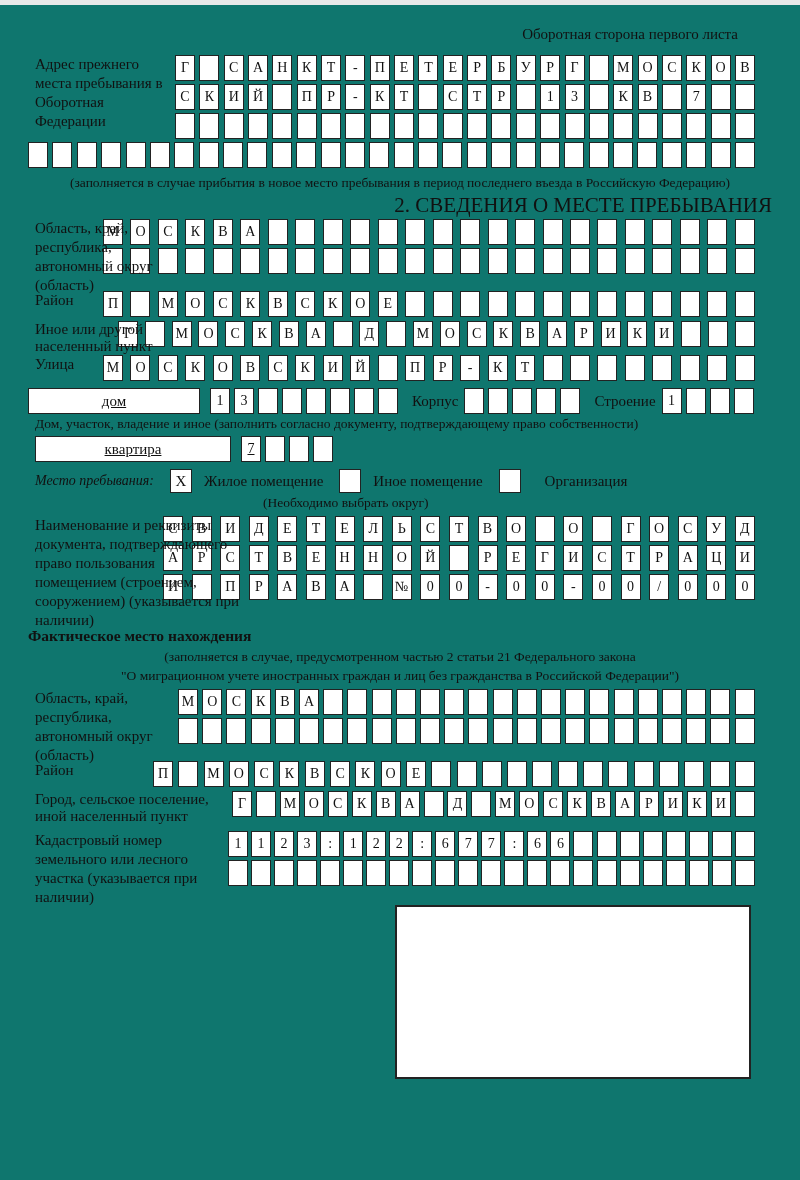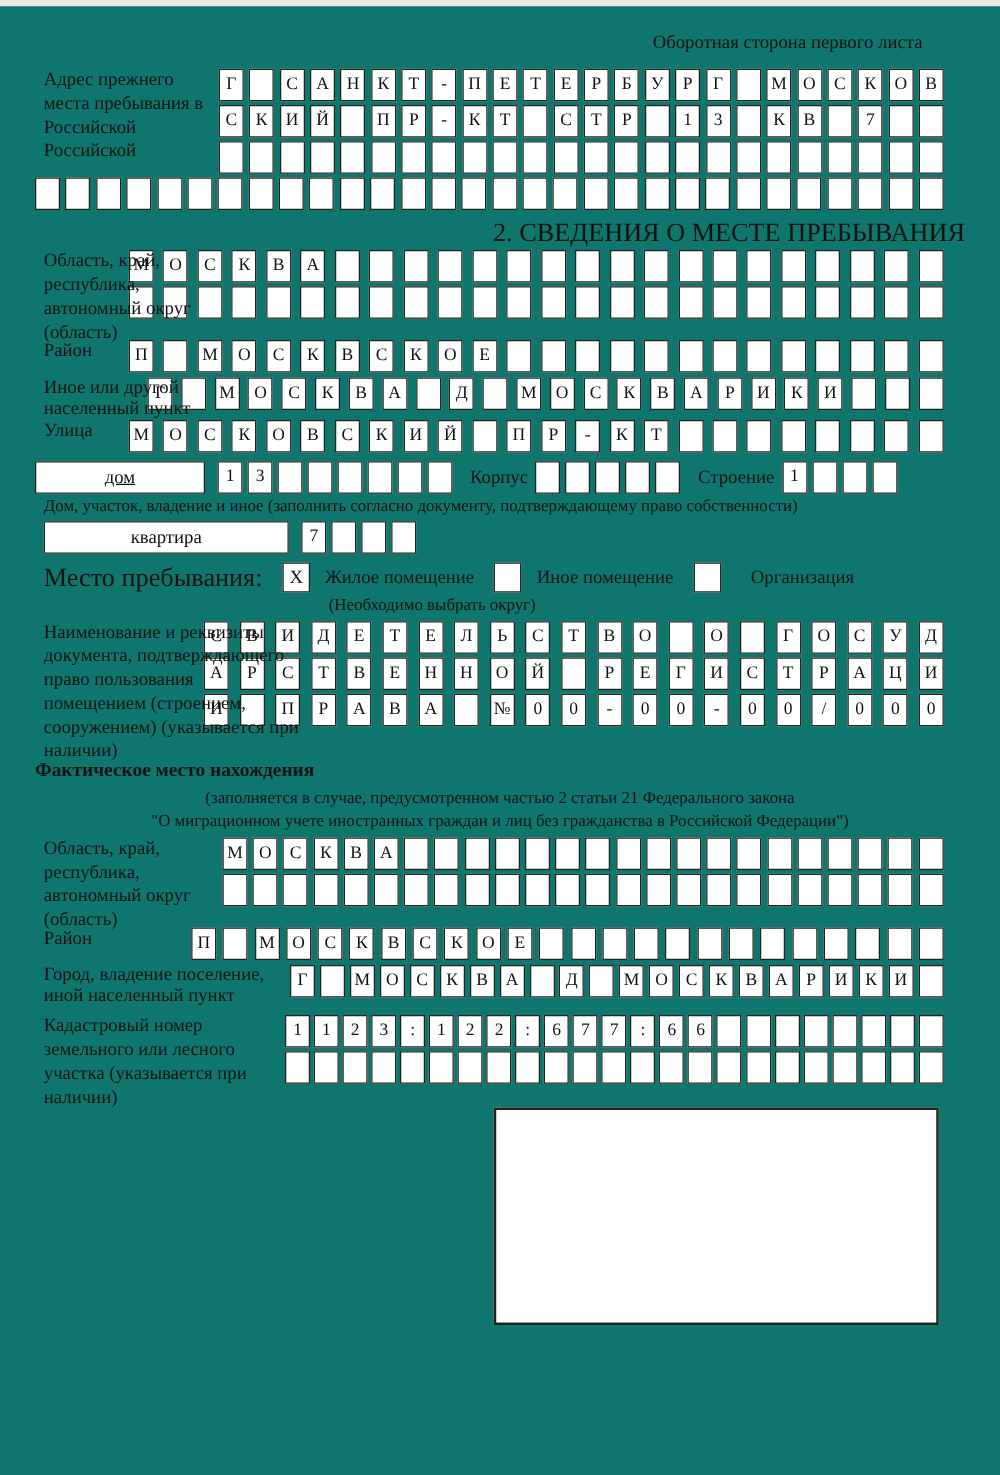--- a/index.html
+++ b/index.html
@@ -63,33 +63,33 @@
   .g-city .glabel, .g-fcity .glabel{line-height:17px;} .lbl-w125{width:125px;} .lbl-w70{width:110px;}
   .lbl-w135{width:135px;} .lbl-w205{width:205px;} .lbl-w140{width:140px;}
   .lbl-w190{width:190px;} .lbl-w175{width:175px;}
   
   .note{text-align:center;font-size:13.5px;line-height:16px;margin-top:3px;}
   .sec-title{text-align:right;font-weight:normal;font-size:21px;line-height:20px;margin-top:4px;}
   .fact-title{text-align:left;font-weight:bold;font-size:15.5px;line-height:20px;margin-top:6px;}
   .field-note{font-size:13.5px;line-height:16px;margin-top:2px;padding-left:7px;}
   
   .house-row{margin-top:3px;display:flex;align-items:center;}
-  .apt-row{margin-top:4px;display:flex;align-items:flex-start;}
+  .apt-row{margin-top:4px;display:flex;align-items:flex-start;text-decoration:underline;}
   .wide-box{
     height:26px;border:1.5px solid #222;box-sizing:border-box;
     display:flex;align-items:center;justify-content:center;
     font-size:15px;background:#fff;flex:0 0 auto;
   }
-  .wb-dom{width:136px;text-decoration:underline;}
+  .wb-dom{width:172px;text-decoration:underline;}
   .wb-kv{width:196px;margin-left:7px;}
   .ml10{margin-left:10px;}
   .inline-label{font-size:15px;margin:0 6px 0 14px;white-space:nowrap;}
   
   .stay-row{margin-top:7px;display:flex;align-items:center;padding-left:7px;height:24px;}
-  .stay-label{font-size:21px;white-space:nowrap;}
+  .stay-label{font-size:14px;white-space:nowrap;font-style:italic;}
   .checkbox{
     width:22px;height:24px;border:1.5px solid #222;box-sizing:border-box;
     display:inline-flex;align-items:center;justify-content:center;
     font-size:15px;margin-left:16px;flex:0 0 auto;background:#fff;
   }
   .opt-label{font-size:15px;margin-left:12px;white-space:nowrap;}
   .opt-label.last{margin-left:24px;}
   .stay-note{margin-left:235px;font-size:13.5px;line-height:16px;margin-top:2px;}
   
   .stamp-box{
@@ -104,21 +104,21 @@
   }
 </style>
 </head>
 <body>
 
 <div class="page">
 
   <div class="header-note">Оборотная сторона первого листа</div>
 
   <div class="group g-addr">
-    <div class="glabel lbl-w135">Адрес прежнего места пребывания в Российской Российской</div>
+    <div class="glabel lbl-w135">Адрес прежнего места пребывания в Оборотная Федерации</div>
     <div class="rows">
       <div class="boxrow r-addr">
           <span class="cell">Г</span>
           <span class="cell"></span>
           <span class="cell">С</span>
           <span class="cell">А</span>
           <span class="cell">Н</span>
           <span class="cell">К</span>
           <span class="cell">Т</span>
           <span class="cell">-</span>
@@ -218,20 +218,21 @@
           <span class="cell"></span>
           <span class="cell"></span>
           <span class="cell"></span>
           <span class="cell"></span>
           <span class="cell"></span>
           <span class="cell"></span>
           <span class="cell"></span>
         </div>
     </div>
   </div>
+  <div class="note">(заполняется в случае прибытия в новое место пребывания в период последнего въезда в Российскую Федерацию)</div>
 
   <div class="sec-title">2. СВЕДЕНИЯ О МЕСТЕ ПРЕБЫВАНИЯ</div>
 
   <div class="group g-region">
     <div class="glabel lbl-w125">Область, край, республика, автономный округ (область)</div>
     <div class="rows">
       <div class="boxrow r-s2">
           <span class="cell">М</span>
           <span class="cell">О</span>
           <span class="cell">С</span>
@@ -596,21 +597,21 @@
           <span class="cell"></span>
           <span class="cell"></span>
           <span class="cell"></span>
           <span class="cell"></span>
           <span class="cell"></span>
         </div>
       </div>
   </div>
 
   <div class="group g-fcity">
-    <div class="glabel lbl-w190">Город, владение поселение, иной населенный пункт</div>
+    <div class="glabel lbl-w190">Город, сельское поселение, иной населенный пункт</div>
     <div class="rows">
         <div class="boxrow r-fcity">
           <span class="cell">Г</span>
           <span class="cell"></span>
           <span class="cell">М</span>
           <span class="cell">О</span>
           <span class="cell">С</span>
           <span class="cell">К</span>
           <span class="cell">В</span>
           <span class="cell">А</span>

